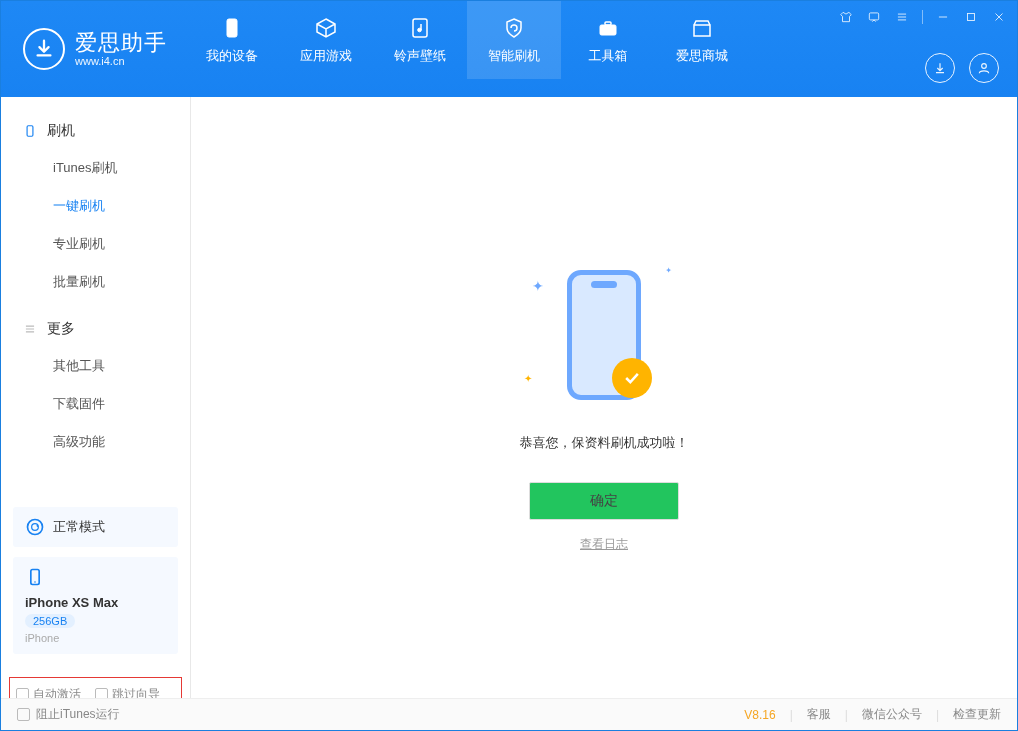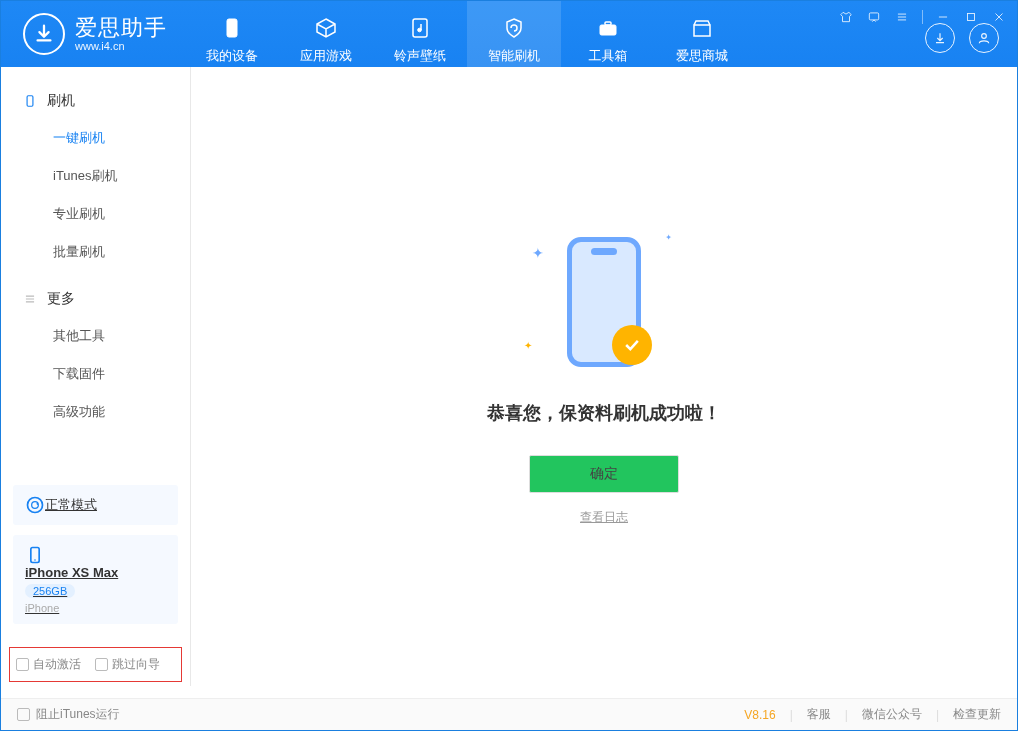--- a/index.html
+++ b/index.html
@@ -1,19 +1,19 @@
 <!DOCTYPE html>
 <html><head>
 <meta charset="utf-8">
 <style>
 * { margin: 0; padding: 0; box-sizing: border-box; font-family: "Microsoft YaHei", Arial, sans-serif; }
 body { background: #fff; width: 1018px; height: 731px; overflow: hidden; border: 1px solid #1a7fdf; position: relative; }
 
 
-.header { height: 66px; background: linear-gradient(to bottom, #1e88f5, #1882f2); display: flex; align-items: center; color: #fff; position: relative; }
+.header { height: 96px; background: linear-gradient(to bottom, #1e88f5, #1882f2); display: flex; align-items: center; color: #fff; position: relative; }
 .logo-area { display: flex; align-items: center; padding: 0 18px 0 22px; }
 .logo-icon { width: 42px; height: 42px; border: 2.5px solid #fff; border-radius: 50%; display: flex; align-items: center; justify-content: center; margin-right: 10px; }
 .logo-icon svg { width: 22px; height: 22px; }
 .logo-text { display: flex; flex-direction: column; line-height: 1.15; }
 .logo-title { font-size: 22px; font-weight: 500; letter-spacing: 1px; }
 .logo-sub { font-size: 11px; opacity: 0.92; }
 
 .nav-tabs { display: flex; height: 100%; }
 .nav-tab { width: 94px; height: 78px; display: flex; flex-direction: column; align-items: center; justify-content: center; cursor: pointer; font-size: 13px; gap: 6px; }
 .nav-tab.active { background: rgba(255,255,255,0.14); }
@@ -32,21 +32,21 @@
 .body-area { display: flex; height: calc(100% - 78px - 32px); }
 
 
 .sidebar { width: 190px; border-right: 1px solid #e8e8e8; padding-top: 16px; display: flex; flex-direction: column; position: relative; }
 .side-group { padding-left: 22px; display: flex; align-items: center; gap: 10px; color: #333; font-size: 14px; height: 36px; font-weight: 500; }
 .side-group svg { width: 14px; height: 14px; }
 .side-item { padding-left: 52px; height: 38px; display: flex; align-items: center; font-size: 13px; color: #555; cursor: pointer; }
 .side-item.active { color: #1882f2; }
 
 .device-panel { position: absolute; bottom: 52px; left: 12px; right: 12px; }
-.device-card { background: #f5f9ff; border-radius: 3px; padding: 10px 12px; margin-bottom: 10px; display: flex; align-items: center; gap: 0; font-size: 13px; color: #333; text-decoration: underline; }
+.device-card { background: #f5f9ff; border-radius: 3px; padding: 10px 12px; margin-bottom: 10px; display: flex; align-items: center; gap: 8px; font-size: 13px; color: #333; }
 .device-card.info { flex-direction: column; align-items: flex-start; }
 .device-inner { display: flex; flex-direction: column; gap: 4px; }
 .device-name { font-weight: 600; color: #333; font-size: 13px; }
 .capacity-badge { background: #e3f0ff; color: #1882f2; font-size: 11px; padding: 1px 8px; border-radius: 10px; width: fit-content; }
 .device-type { font-size: 11px; color: #aaa; }
 .mode-icon { width: 20px; height: 20px; }
 
 .checkbox-row { position: absolute; bottom: 4px; left: 8px; right: 8px; border: 1.5px solid #e53935; padding: 8px 6px; display: flex; gap: 14px; align-items: center; }
 .cb { display: flex; align-items: center; gap: 4px; font-size: 12px; color: #888; }
 .cb-box { width: 13px; height: 13px; border: 1px solid #bbb; border-radius: 2px; }
@@ -56,21 +56,21 @@
 .success-illustration { width: 200px; height: 150px; position: relative; margin-bottom: 24px; display:flex; align-items:center; justify-content:center;}
 .phone-shape { width: 74px; height: 130px; border: 5px solid #6ea8fe; border-radius: 14px; background: #d9e9ff; position: relative; }
 .phone-shape::before { content: ""; position: absolute; top: 6px; left: 50%; transform: translateX(-50%); width: 26px; height: 7px; background: #6ea8fe; border-radius: 4px; }
 .check-badge { position: absolute; right: 52px; bottom: 12px; width: 40px; height: 40px; background: #ffb400; border-radius: 50%; display: flex; align-items: center; justify-content: center; }
 .check-badge svg { width: 20px; height: 20px; stroke: #fff; stroke-width: 3; fill: none; }
 .sparkle { position:absolute; color:#ffb400; font-size:14px;}
 .sparkle.s1 { left:28px; top:18px; color:#6ea8fe;}
 .sparkle.s2 { right:32px; top:6px; color:#6ea8fe; font-size:8px;}
 .sparkle.s3 { left:20px; bottom:26px; color:#ffb400; font-size:10px;}
 
-.success-text { font-size: 18px; color: #333; margin-bottom: 30px; font-weight: bold; }
+.success-text { font-size: 13px; color: #333; margin-bottom: 30px; }
 .ok-btn { width: 150px; height: 38px; border: 1px solid #ddd; background: #22c55e; font-size: 14px; color: #444; cursor: pointer; border-radius: 2px; margin-bottom: 16px; }
 .log-link { font-size: 12px; color: #999; cursor: pointer; text-decoration: underline; }
 
 
 .footer { position: absolute; bottom: 0; left: 0; right: 0; height: 32px; background: #fafafa; border-top: 1px solid #eee; display: flex; align-items: center; padding: 0 16px; font-size: 12px; color: #888; margin-top: 14px; }
 .footer-left { display: flex; align-items: center; gap: 6px; }
 .footer-right { margin-left: auto; display: flex; align-items: center; gap: 14px; }
 .footer-sep { color: #ddd; }
 .version { color: #f5a623; }
 </style>
@@ -196,25 +196,25 @@
 </div>
 
 <div class="body-area">
   <div class="sidebar">
     <div class="side-group">
       <svg viewBox="0 0 24 24">
           <rect x="7" y="3" width="10" height="18" rx="2" fill="none" stroke="#1882f2" stroke-width="2"></rect>
         </svg>
       <span>刷机</span>
     </div>
+    <div class="side-item">
+        <span>iTunes刷机</span>
+      </div>
     <div class="side-item active">
         <span>一键刷机</span>
-      </div>
-    <div class="side-item">
-        <span>iTunes刷机</span>
       </div>
     <div class="side-item">
         <span>专业刷机</span>
       </div>
     <div class="side-item">
         <span>批量刷机</span>
       </div>
 
     <div class="side-group" style="margin-top:10px;">
       <svg viewBox="0 0 24 24">

